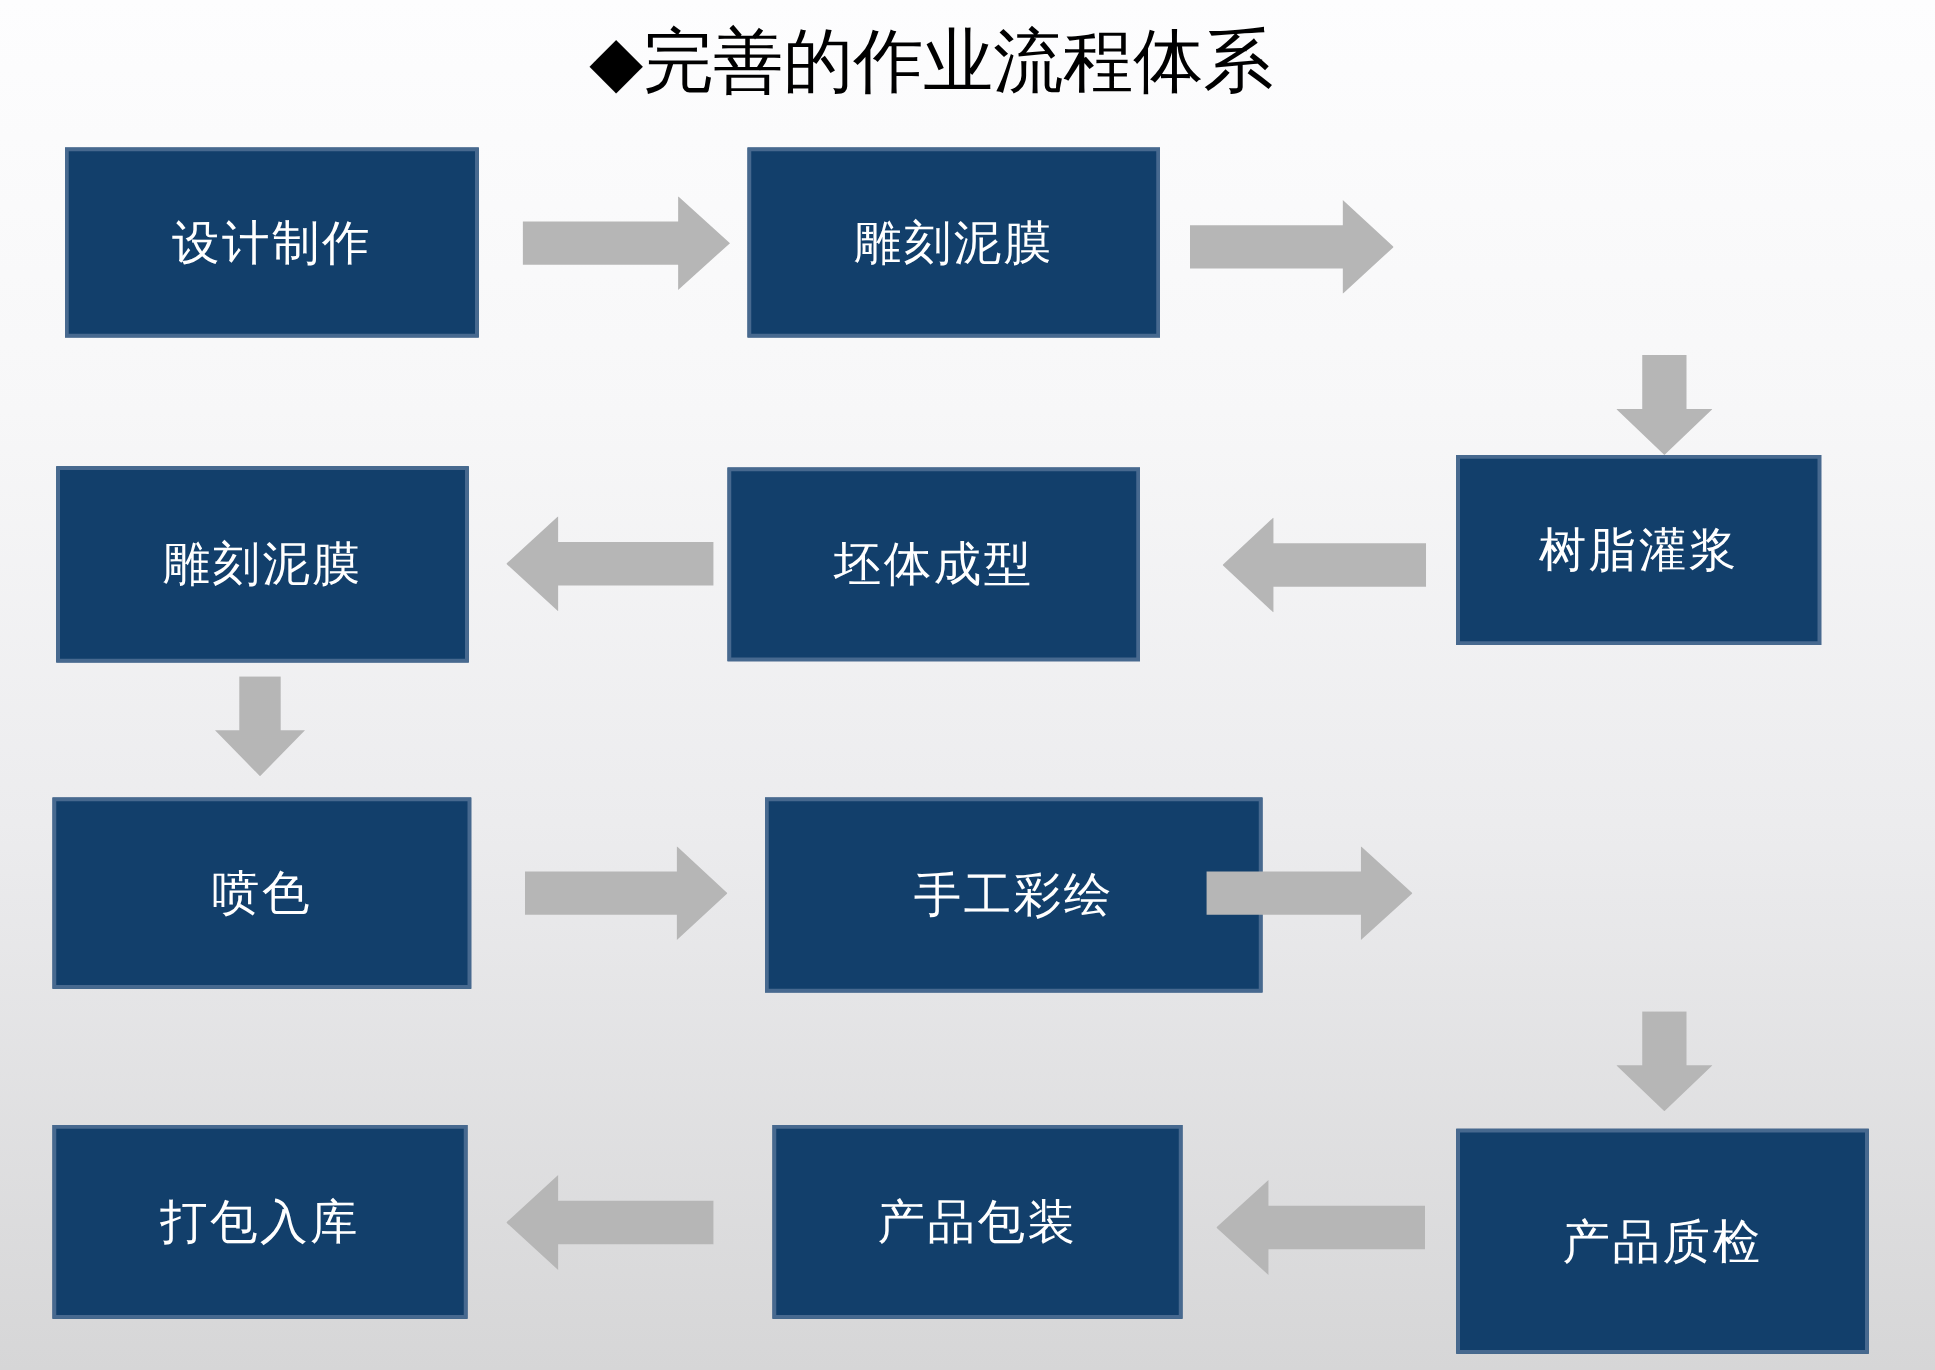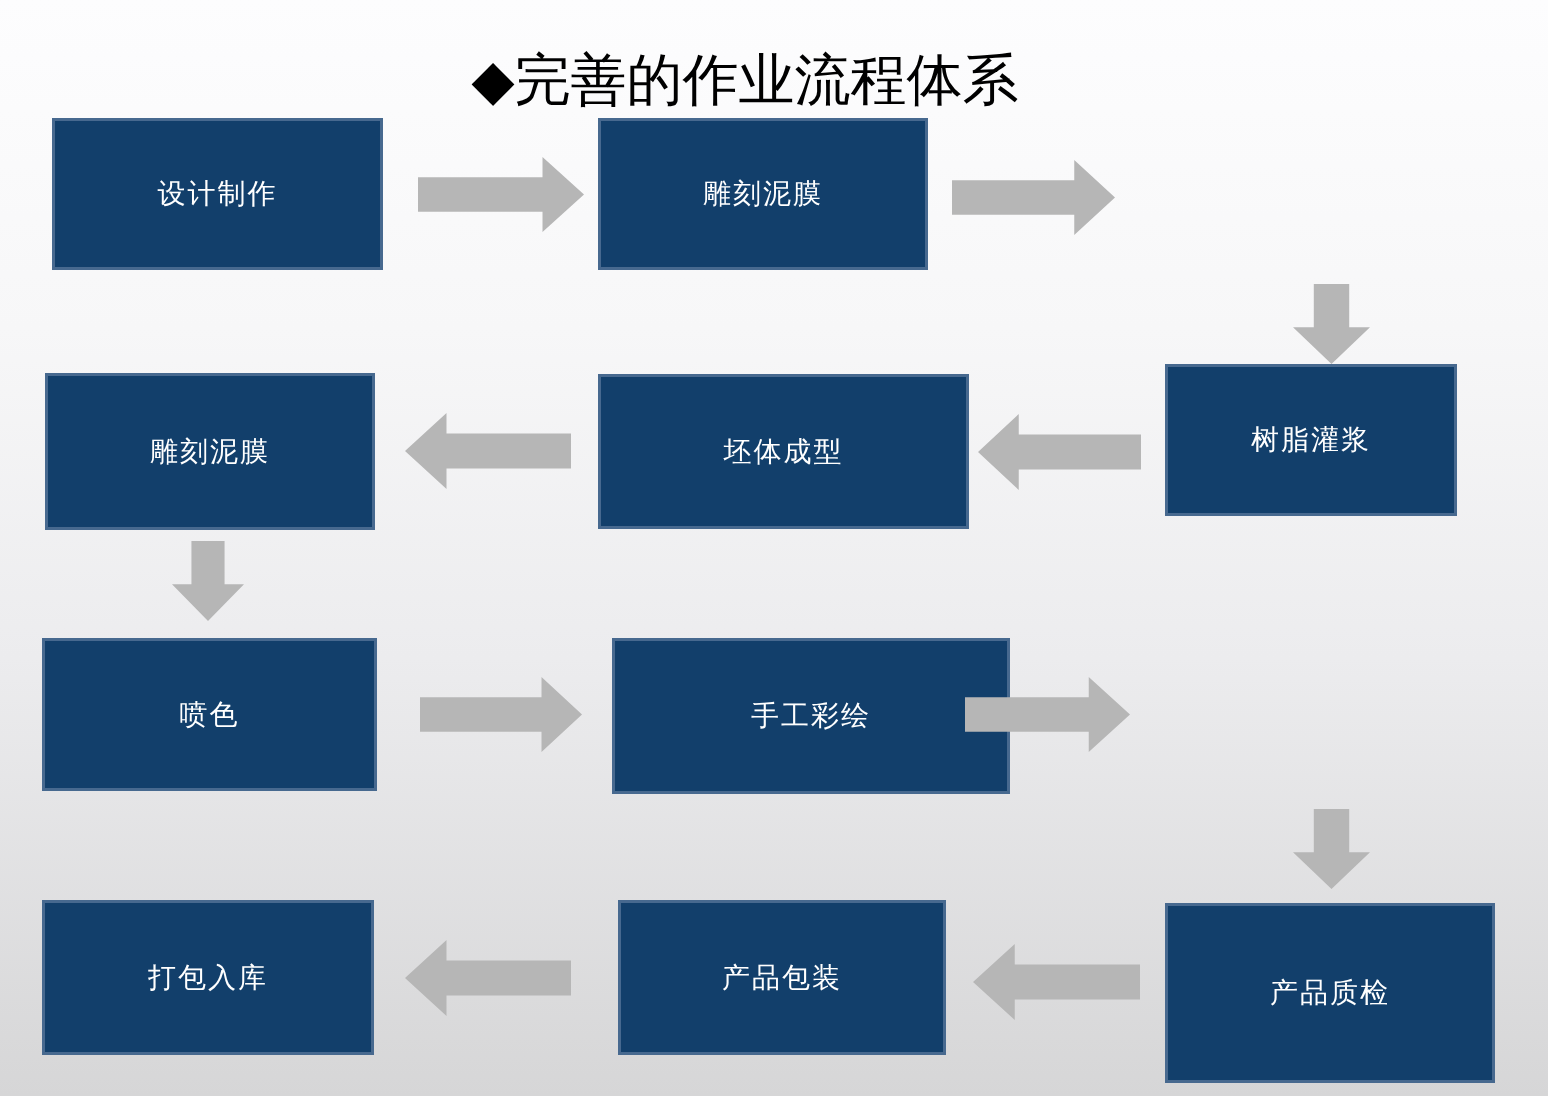--- a/index.html
+++ b/index.html
@@ -14,34 +14,33 @@
     background:linear-gradient(180deg,#fdfdfe 0%,#f7f7f8 30%,#ececee 60%,#d6d6d7 100%);
   }
   .title{
     position:absolute;
     left:0;top:12px;width:1490px;
     text-align:center;
     font-family:"Liberation Serif","DejaVu Serif",serif;
     font-size:56px;
     color:#000000;
     white-space:nowrap;
-    margin-top:31px;
   }
   .box{
     position:absolute;
     background:#123f6b;
     border:3px solid #47698f;
     box-sizing:border-box;
     display:flex;
     align-items:center;
     justify-content:center;
   }
   .box-label{
     color:#ffffff;
-    font-size:28px;
+    font-size:38px;
     letter-spacing:2px;
     white-space:nowrap;
   }
   .arrow{
     position:absolute;
     background:#b6b6b6;
   }
   .arrow-right{clip-path:polygon(0 27%,75% 27%,75% 0,100% 50%,75% 100%,75% 73%,0 73%);}
   .arrow-left{clip-path:polygon(100% 27%,25% 27%,25% 0,0 50%,25% 100%,25% 73%,100% 73%);}
   .arrow-down{clip-path:polygon(27% 0,73% 0,73% 54%,100% 54%,50% 100%,0 54%,27% 54%);}
@@ -61,21 +60,21 @@
     <span class="box-label">雕刻泥膜</span>
   </div>
   <div class="arrow arrow-right" style="left:952px;top:160px;width:163px;height:75px"></div>
 
   <div class="arrow arrow-down" style="left:1293px;top:284px;width:77px;height:80px"></div>
 
   <div class="box" style="left:45px;top:373px;width:330px;height:157px">
     <span class="box-label">雕刻泥膜</span>
   </div>
   <div class="arrow arrow-left" style="left:405px;top:413px;width:166px;height:76px"></div>
-  <div class="box" style="left:598px;top:374px;width:371px;height:155px">
+  <div class="box" style="left:582px;top:374px;width:330px;height:155px">
     <span class="box-label">坯体成型</span>
   </div>
   <div class="arrow arrow-left" style="left:978px;top:414px;width:163px;height:76px"></div>
   <div class="box" style="left:1165px;top:364px;width:292px;height:152px">
     <span class="box-label">树脂灌浆</span>
   </div>
 
   <div class="arrow arrow-down" style="left:172px;top:541px;width:72px;height:80px"></div>
 
   <div class="box" style="left:42px;top:638px;width:335px;height:153px">

